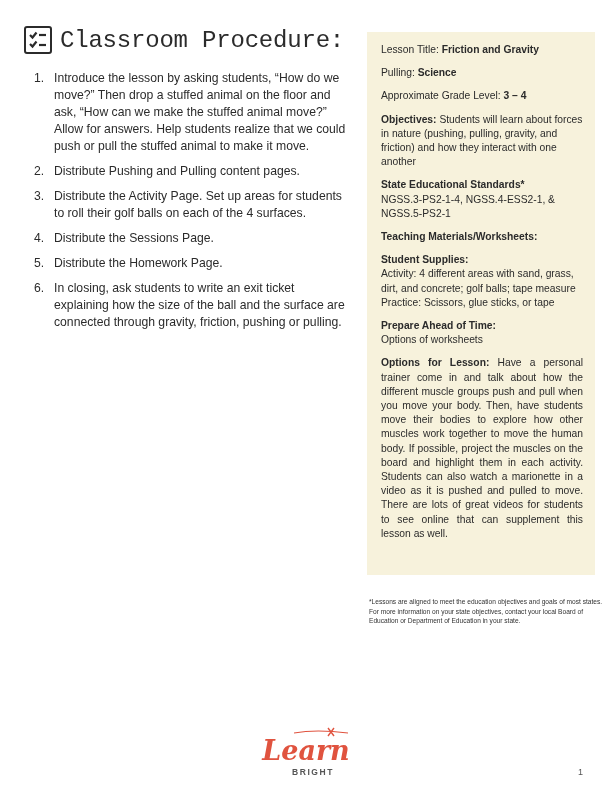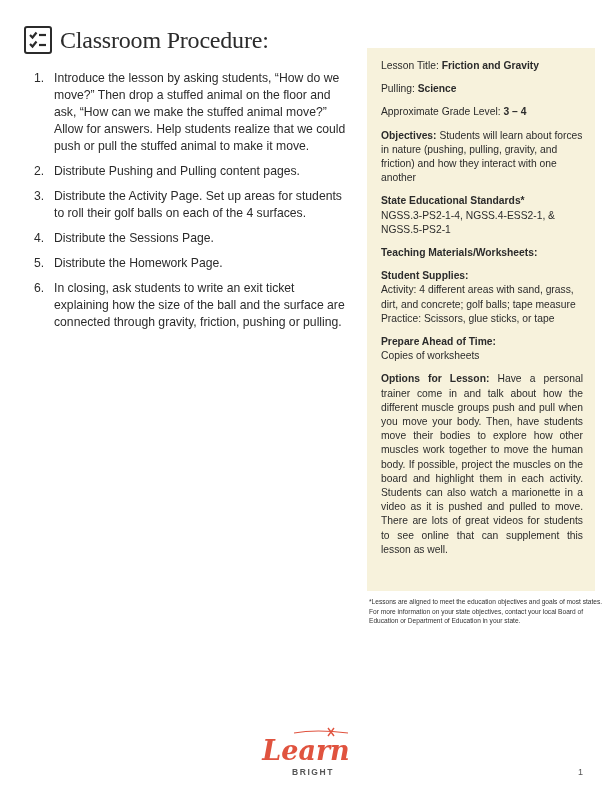--- a/index.html
+++ b/index.html
@@ -2,28 +2,28 @@
 <html><head>
   <meta charset="utf-8">
   <style>
     * { margin: 0; padding: 0; box-sizing: border-box; }
     html, body { width: 612px; height: 792px; background: #ffffff; overflow: hidden; }
     body { position: relative; font-family: "Liberation Sans", sans-serif; color: #2b2b2b; }
 
     .header { position: absolute; left: 24px; top: 26px; display: flex; align-items: center; }
     .checklist-icon { width: 28px; height: 28px; border: 2.2px solid #2b2b2b; border-radius: 3px; position: relative; margin-right: 8px; }
     .checklist-icon svg { position: absolute; left: 0; top: 0; }
-    .page-title { font-family: Liberation Serif, serif; font-size: 24px; font-weight: 300; letter-spacing: -0.2px; color: #2b2b2b; }
+    .page-title { font-family: Liberation Mono, monospace; font-size: 24px; font-weight: 300; letter-spacing: -0.2px; color: #2b2b2b; }
 
     .procedure { position: absolute; left: 34px; top: 70px; width: 318px; list-style: none; }
     .procedure li { display: flex; font-size: 12.2px; line-height: 17px; margin-bottom: 8px; color: #2b2b2b; }
     .procedure .num { width: 20px; flex: 0 0 20px; }
     .procedure .txt { flex: 1; }
 
-    .info-panel { position: absolute; left: 367px; top: 32px; width: 228px; height: 543px; background: #f7f2dc; padding: 11px 12px 0 14px; font-size: 10.3px; line-height: 14.2px; color: #2b2b2b; margin-top: 16px; }
+    .info-panel { position: absolute; left: 367px; top: 32px; width: 228px; height: 543px; background: #f7f2dc; padding: 11px 12px 0 14px; font-size: 10.3px; line-height: 14.2px; color: #2b2b2b; }
     .info-panel p { margin-bottom: 9px; }
     .info-panel b { font-weight: bold; }
     .info-panel .justify { text-align: justify; }
 
     .footnote { position: absolute; left: 369px; top: 597px; width: 236px; font-size: 6.6px; line-height: 9.5px; color: #333; }
 
     .logo { position: absolute; left: 256px; top: 727px; width: 100px; height: 52px; }
     .page-number { position: absolute; left: 578px; top: 767px; font-size: 9px; color: #555; }
   </style>
 </head>
@@ -69,21 +69,21 @@
 </ol>
 
 <aside class="info-panel">
   <p><span>Lesson Title: </span><b>Friction and Gravity</b></p>
   <p><span>Pulling: </span><b>Science</b></p>
   <p><span>Approximate Grade Level: </span><b>3 – 4</b></p>
   <p><b>Objectives:</b><span> Students will learn about forces in nature (pushing, pulling, gravity, and friction) and how they interact with one another</span></p>
   <p><b>State Educational Standards*</b><br><span>NGSS.3-PS2-1-4, NGSS.4-ESS2-1, &amp; NGSS.5-PS2-1</span></p>
   <p><b>Teaching Materials/Worksheets:</b><br></p>
   <p><b>Student Supplies:</b><br><span>Activity: 4 different areas with sand, grass, dirt, and concrete; golf balls; tape measure</span><br><span>Practice: Scissors, glue sticks, or tape</span></p>
-  <p><b>Prepare Ahead of Time:</b><br><span>Copies of worksheets</span></p>
+  <p><b>Prepare Ahead of Time:</b><br><span>Options of worksheets</span></p>
   <p class="justify"><b>Options for Lesson:</b><span> Have a personal trainer come in and talk about how the different muscle groups push and pull when you move your body. Then, have students move their bodies to explore how other muscles work together to move the human body. If possible, project the muscles on the board and highlight them in each activity. Students can also watch a marionette in a video as it is pushed and pulled to move. There are lots of great videos for students to see online that can supplement this lesson as well.</span></p>
 </aside>
 
 <p class="footnote">*Lessons are aligned to meet the education objectives and goals of most states. For more information on your state objectives, contact your local Board of Education or Department of Education in your state.</p>
 
 <div class="logo">
   <svg width="100" height="52" viewBox="0 0 100 52">
     <path d="M38 6 Q60 2 92 6" fill="none" stroke="#e0533f" stroke-width="1.2"></path>
     <path d="M72 1 L78 9 M78 1 L72 9" stroke="#e0533f" stroke-width="1.4"></path>
     <text x="50" y="33" text-anchor="middle" font-family="DejaVu Serif, serif" font-style="italic" font-weight="bold" font-size="27" fill="#e0533f">Learn</text>

